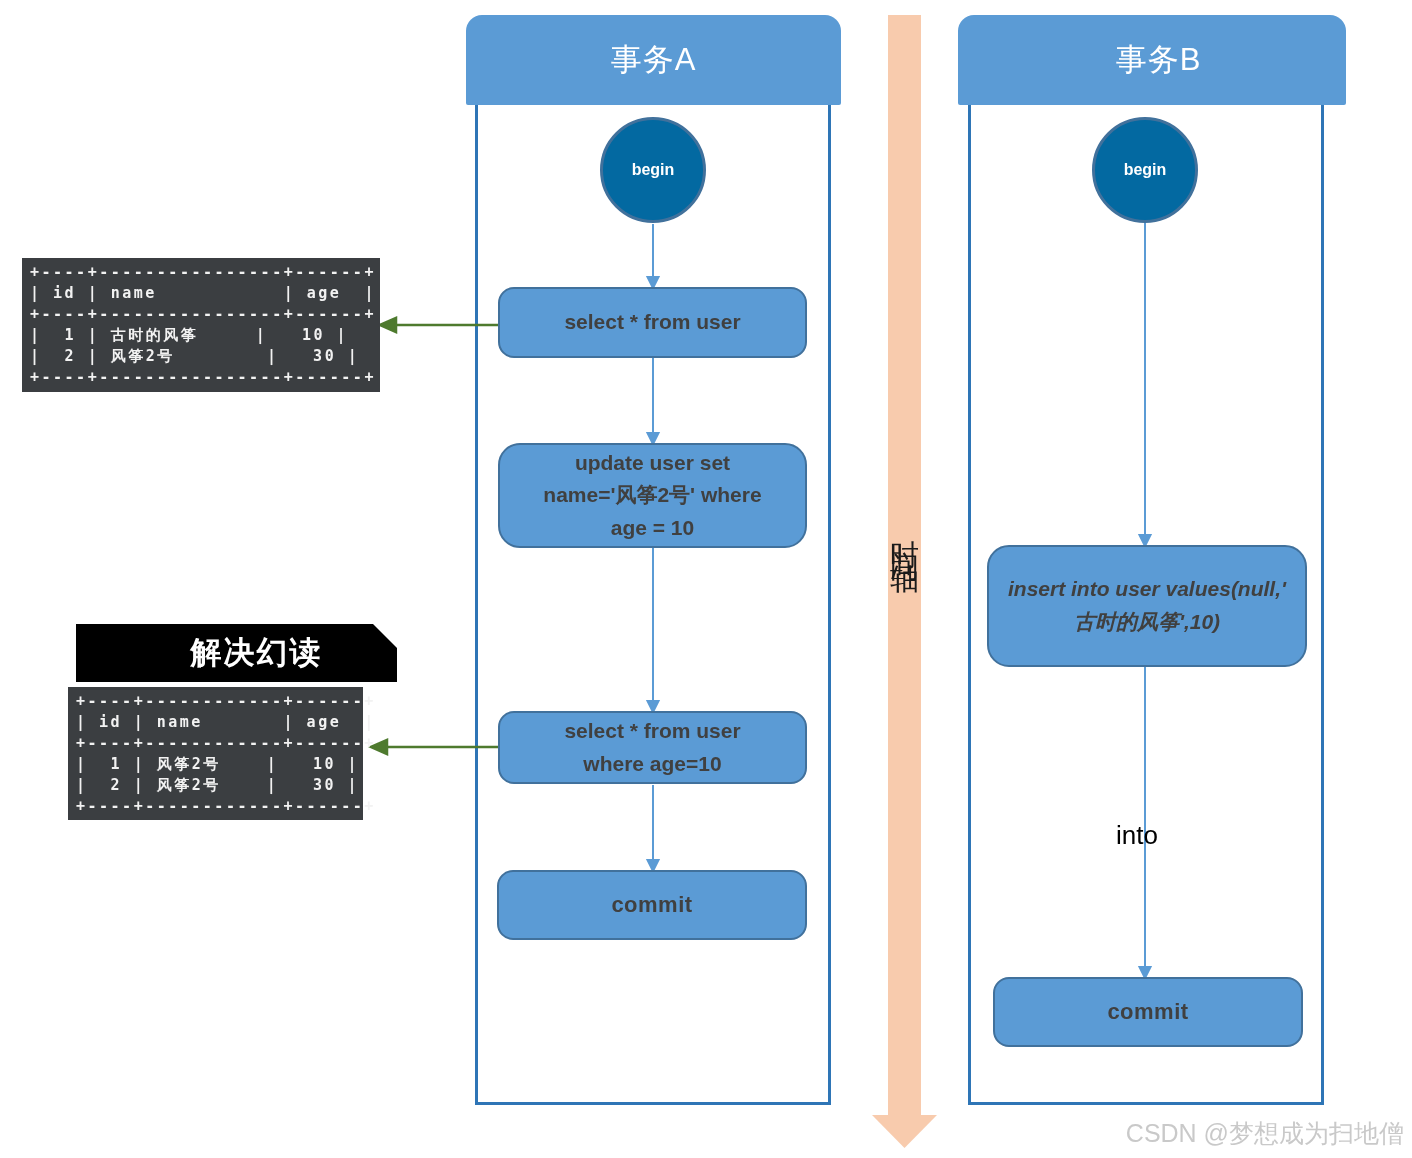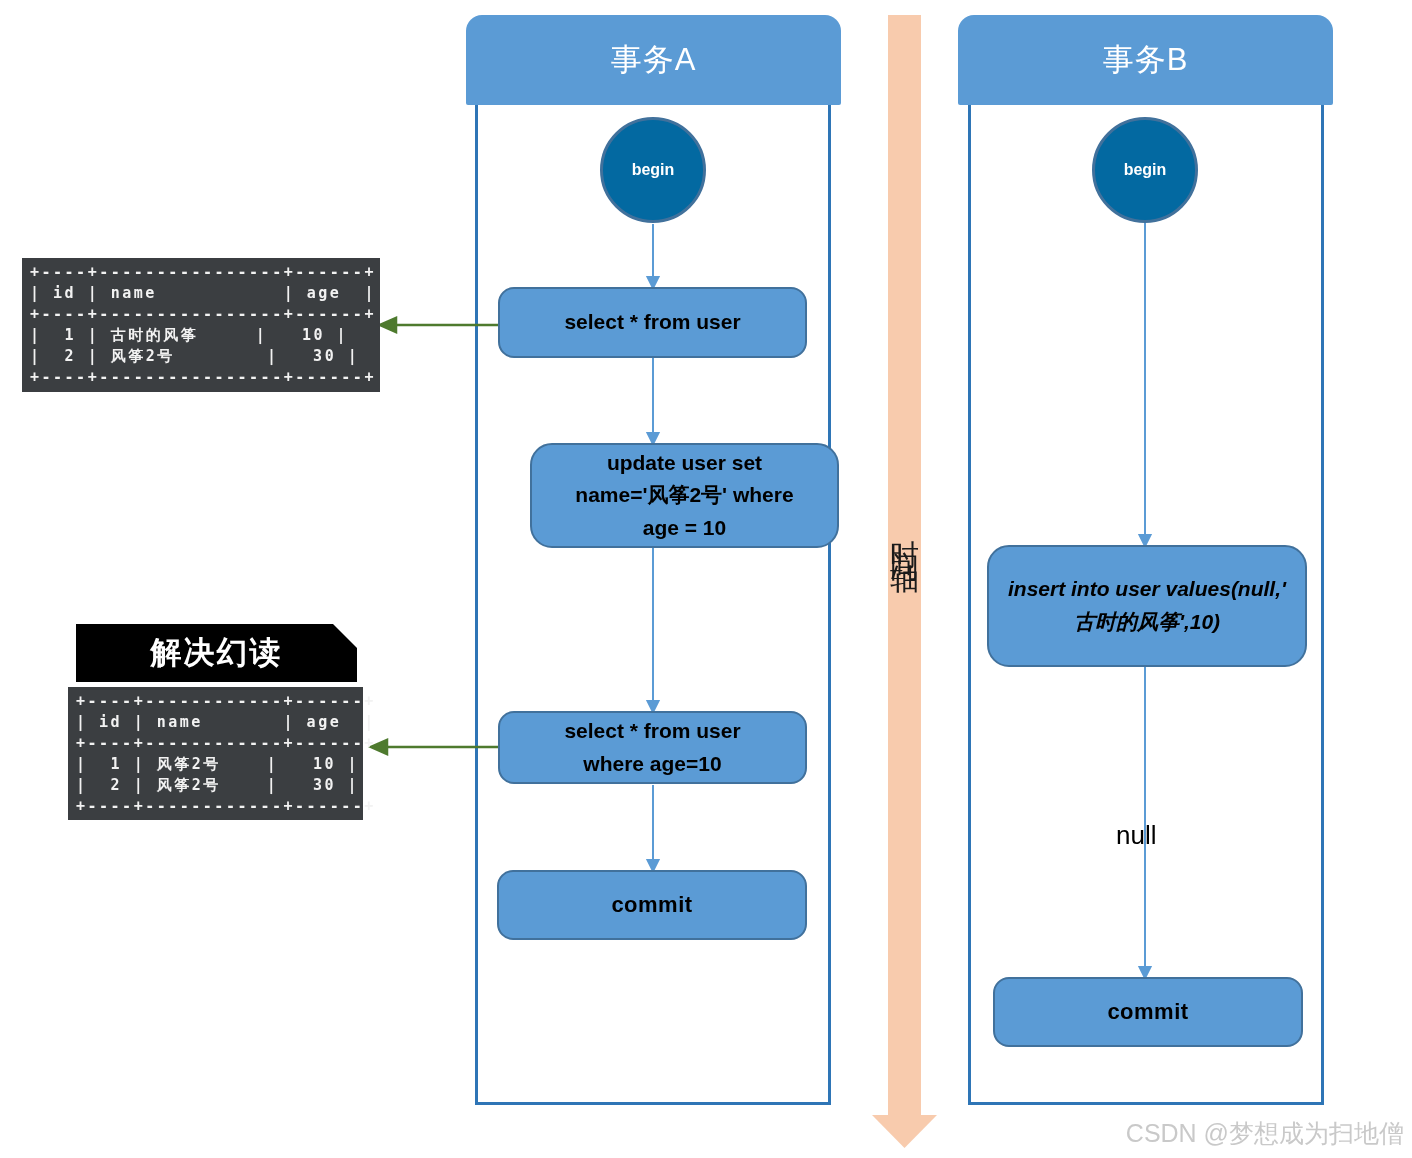--- a/index.html
+++ b/index.html
@@ -42,21 +42,21 @@
     font-size:16px;font-weight:bold;
     display:flex;align-items:center;justify-content:center;
   }
   
   .node{
     position:absolute;
     background:#5B9BD5;
     border:2.5px solid #41719C;
     box-sizing:border-box;
     border-radius:16px;
-    color:#000000;
+    color:#404040;
     font-weight:bold;
     font-size:21px;
     line-height:1.55;
     display:flex;align-items:center;justify-content:center;
     text-align:center;
     white-space:pre-line;
     padding:2px 12px;
   }
   .node.big-label{font-size:22px;letter-spacing:0.5px;}
   .node.round-lg{border-radius:22px;}
@@ -79,20 +79,21 @@
   }
   
   .title-tag{
     position:absolute;
     background:#000000;
     color:#ffffff;
     font-size:31px;font-weight:bold;
     display:flex;align-items:center;justify-content:center;
     letter-spacing:2px;
     clip-path:polygon(0 0, calc(100% - 24px) 0, 100% 24px, 100% 100%, 0 100%);
+    padding-left:40px;
   }
   
   .timeline-label{
     position:absolute;
     writing-mode:vertical-rl;
     text-orientation:upright;
     color:#1a1a1a;
     font-size:29px;
     letter-spacing:12px;
     font-family:"Liberation Serif", serif;
@@ -163,46 +164,46 @@
       <g>
         <line x1="498" y1="747" x2="385" y2="747"></line>
         <polygon points="371,747 387,740 387,754"></polygon>
       </g>
     </g>
   </svg>
 
   <div class="lane-header" style="left:466px;top:15px;width:375px;height:90px;">
     <span>事务A</span>
   </div>
-  <div class="lane-header" style="left:958px;top:15px;width:375px;height:90px;">
+  <div class="lane-header" style="left:958px;top:15px;width:375px;height:90px;padding-left:13px;">
     <span>事务B</span>
   </div>
 
   <div class="begin-circle" style="left:600px;top:117px;">
     <span>begin</span>
   </div>
   <div class="begin-circle" style="left:1092px;top:117px;">
     <span>begin</span>
   </div>
 
   <div class="node" style="left:498px;top:287px;width:309px;height:71px;">select * from user</div>
 
-  <div class="node round-lg" style="left:498px;top:443px;width:309px;height:105px;margin-left:32px;">update user set
+  <div class="node round-lg" style="left:498px;top:443px;width:309px;height:105px;">update user set
 name='风筝2号' where
 age = 10</div>
 
   <div class="node" style="left:498px;top:711px;width:309px;height:73px;">select * from user
 where age=10</div>
 
   <div class="node big-label" style="left:497px;top:870px;width:310px;height:70px;">commit</div>
 
   <div class="node round-lg" style="left:987px;top:545px;width:320px;height:122px;font-style:italic;">insert into user values(null,'
 古时的风筝',10)</div>
 
-  <div class="wait-label" style="left:1116px;top:820px;">null</div>
+  <div class="wait-label" style="left:1116px;top:820px;">into</div>
 
   <div class="node big-label" style="left:993px;top:977px;width:310px;height:70px;">commit</div>
 
   <div class="timeline-label" style="left:885px;top:517px;">时间轴</div>
 
   <div class="term-table" style="left:22px;top:258px;width:358px;height:134px;">
     <pre>+----+----------------+------+
 | id | name           | age  |
 +----+----------------+------+
 |  1 | 古时的风筝     |   10 |

